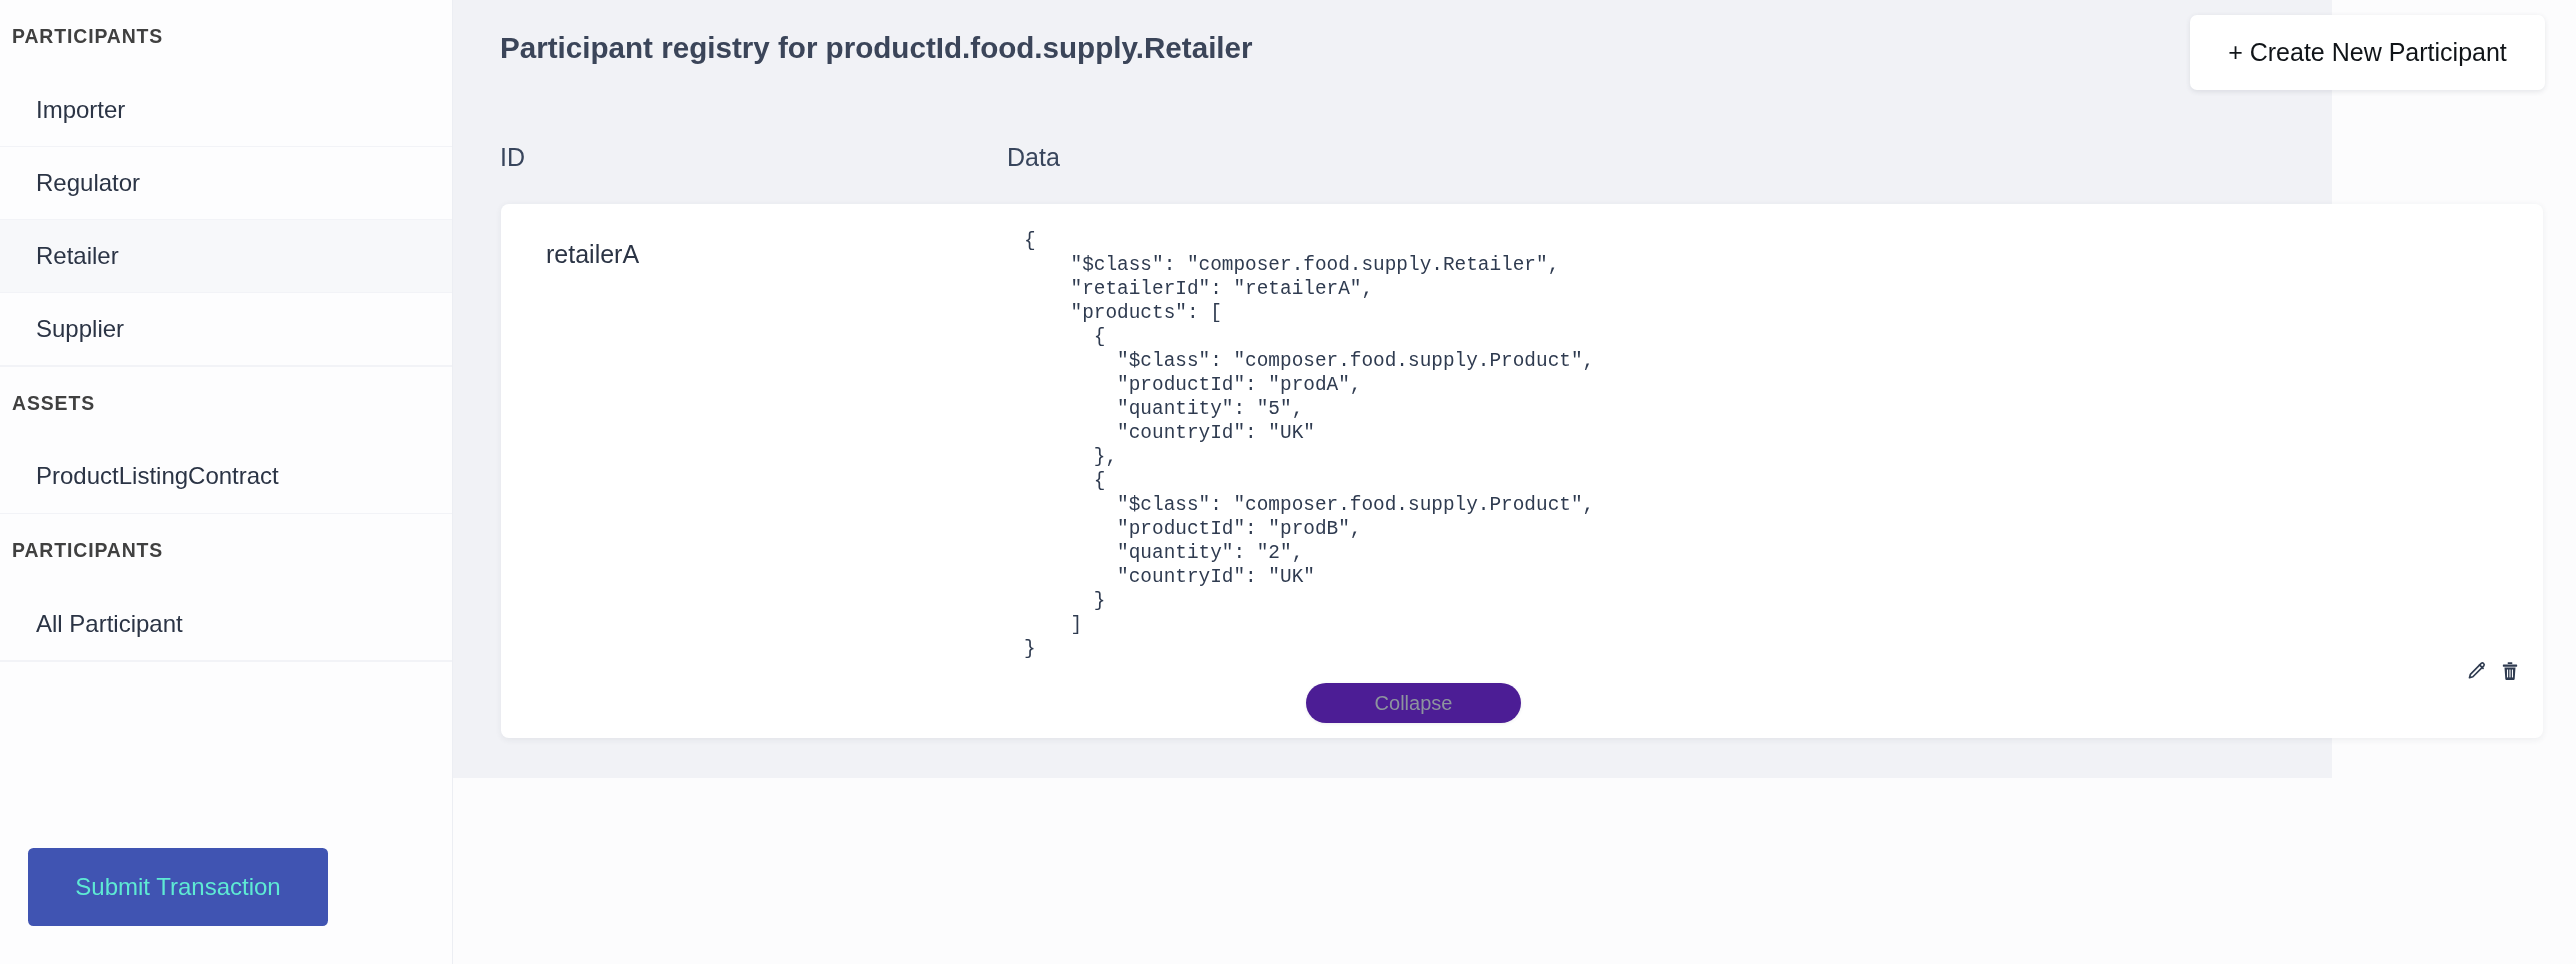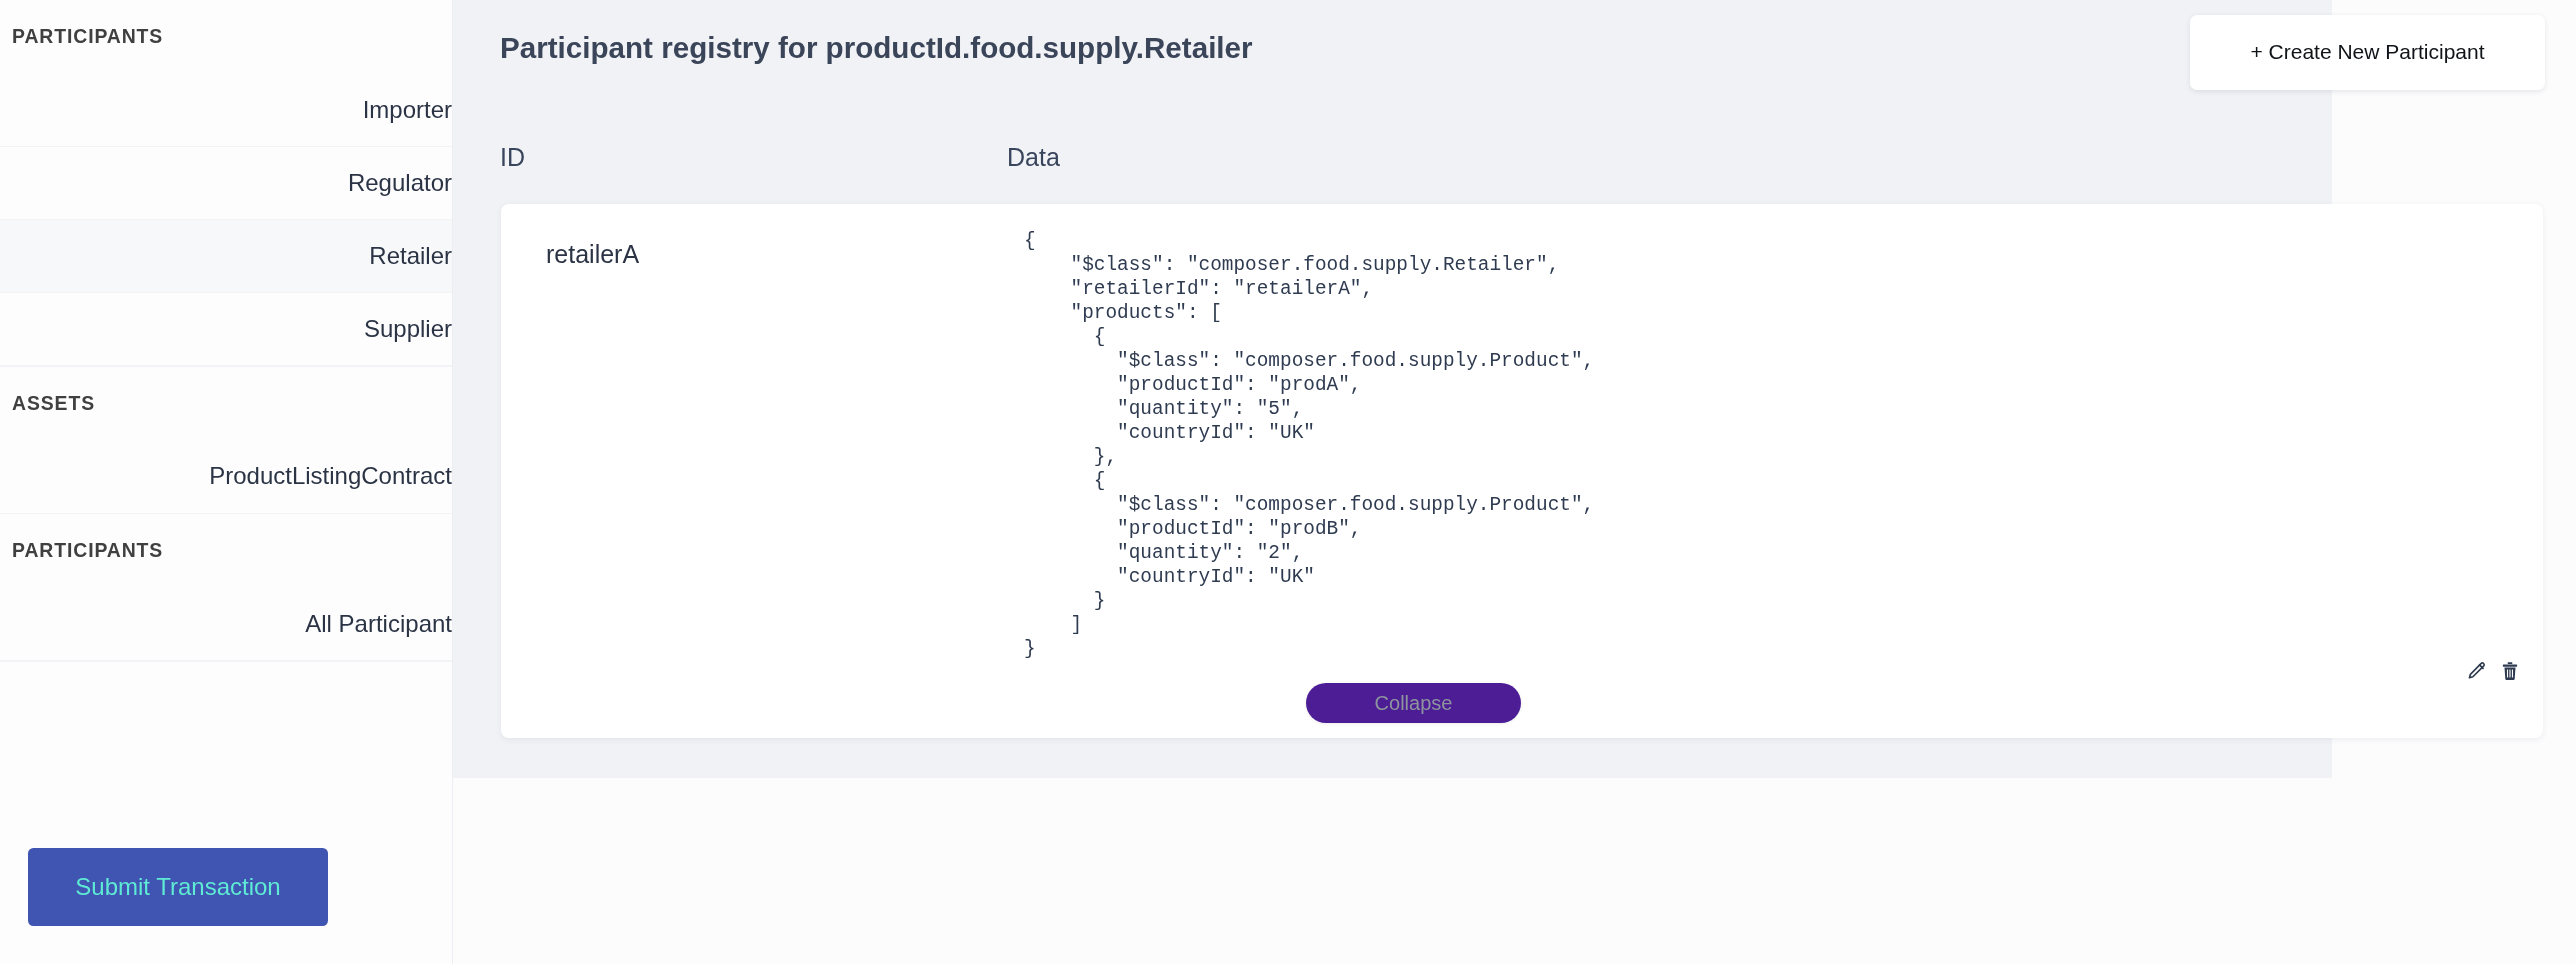--- a/index.html
+++ b/index.html
@@ -33,26 +33,25 @@
     letter-spacing: 0.9px;
     padding-left: 12px;
     height: 73px;
     display: flex;
     align-items: center;
   }
   .nav-item {
     height: 73px;
     display: flex;
     align-items: center;
-    padding-left: 24px;
+    padding-left: 36px;
     font-size: 24px;
     color: #2b3445;
     border-top: 1.6px solid #f2f3f7;
     background: #fdfdfe;
-    justify-content: flex-end;
   }
   .nav-item.first-in-group { border-top: none; }
   .nav-item.active { background: #f7f8fa; }
   .nav-divider {
     height: 1.6px;
     background: #f2f3f7;
     width: 100%;
   }
   #submit-btn {
     position: absolute;
@@ -97,21 +96,21 @@
   #create-btn {
     position: absolute;
     left: 1737px;
     top: 14.8px;
     width: 355px;
     height: 75px;
     background: #ffffff;
     border: none;
     border-radius: 7px;
     box-shadow: 0 1.6px 5.4px rgba(40,50,70,0.10);
-    font-size: 21px;
+    font-size: 25px;
     color: #101418;
     font-family: "Liberation Sans", sans-serif;
     cursor: pointer;
     display: flex;
     align-items: center;
     justify-content: center;
   }
 
   .col-head {
     position: absolute;

